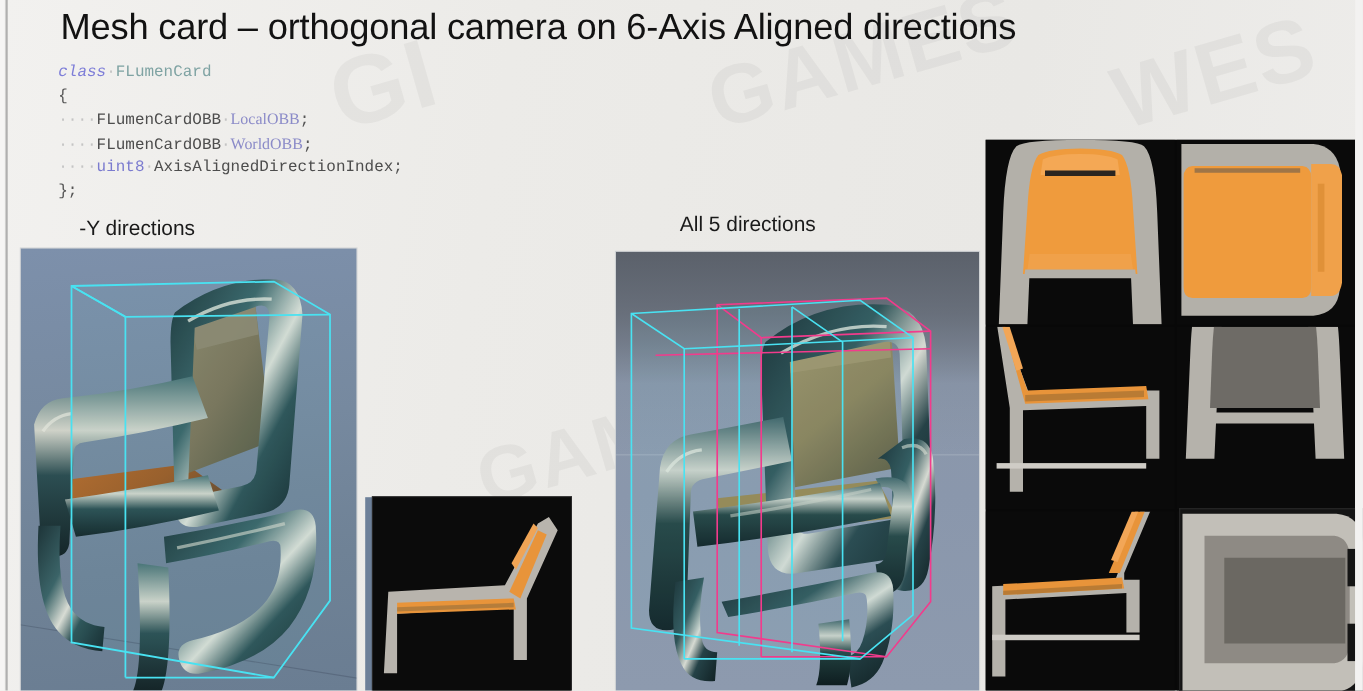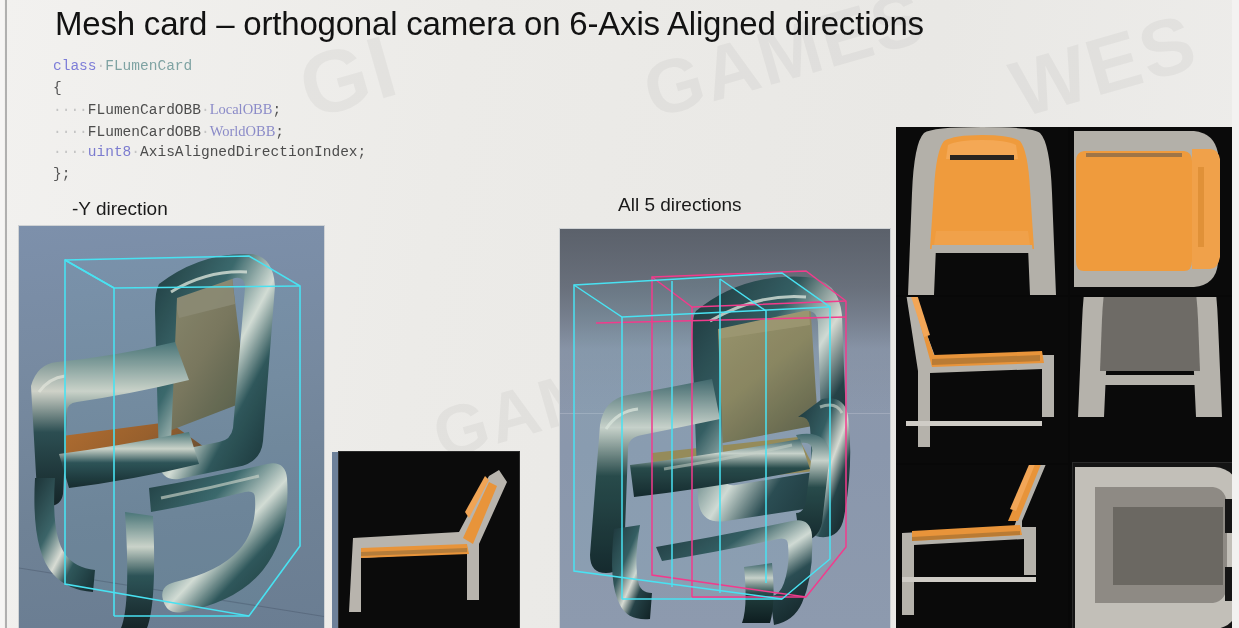--- a/index.html
+++ b/index.html
@@ -43,21 +43,21 @@
 
   
   .code{
     position:absolute;left:53px;top:56px;
     font-family:"Liberation Mono","DejaVu Sans Mono",monospace;
     font-size:14.5px;line-height:21.5px;
     white-space:pre;
     color:#3b3b3b;
   }
   .code .ln{display:block;height:21.5px;}
-  .kw{color:#7d7dd8;}
+  .kw{color:#7d7dd8;font-style:italic;}
   .type{color:#7fa3a3;text-align:right;}
   .cls{color:#4d4d4d;}
   .mem{color:#8b8bc8;font-family:Liberation Serif, serif;}
   .dot{color:#c4c4c4;}
   .ital{color:#7b7bcf;}
   .punct{color:#555;}
 
   
   .vp-label{
     position:absolute;font-size:19px;color:#1a1a1a;white-space:nowrap;
@@ -126,21 +126,21 @@
 
   <div class="watermark wm1">GI</div>
   <div class="watermark wm2">GAMES</div>
   <div class="watermark wm3">WES</div>
   <div class="watermark wm4">GAMES</div>
 
   <div class="title">Mesh card – orthogonal camera on 6-Axis Aligned directions</div>
 
   <div class="code" id="codeblock"><span class="ln"><span class="kw">class</span><span class="dot">·</span><span class="type">FLumenCard</span></span><span class="ln"><span class="punct">{</span></span><span class="ln"><span class="dot">····</span><span class="cls">FLumenCardOBB</span><span class="dot">·</span><span class="mem">LocalOBB</span><span class="punct">;</span></span><span class="ln"><span class="dot">····</span><span class="cls">FLumenCardOBB</span><span class="dot">·</span><span class="mem">WorldOBB</span><span class="punct">;</span></span><span class="ln"><span class="dot">····</span><span class="ital">uint8</span><span class="dot">·</span><span class="cls">AxisAlignedDirectionIndex</span><span class="punct">;</span></span><span class="ln"><span class="punct">};</span></span></div>
 
-  <div class="vp-label label-left">-Y direction</div>
+  <div class="vp-label label-left">-Y directions</div>
   <div class="vp-label label-mid">All 5  directions</div>
 
   <div class="viewport vp-left">
     <div class="grid-l1"></div>
     <svg class="chair-svg" viewBox="0 0 305 402" preserveAspectRatio="none">
       <defs>
         <linearGradient id="metalL" x1="0" y1="0" x2="1" y2="1">
           <stop offset="0" stop-color="#1d3438"></stop>
           <stop offset="0.35" stop-color="#3b6468"></stop>
           <stop offset="0.55" stop-color="#d8dcd4"></stop>

